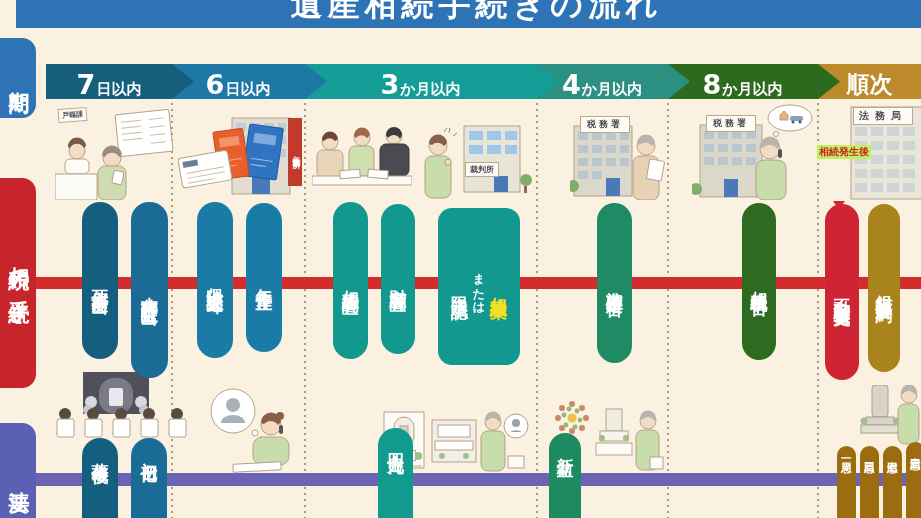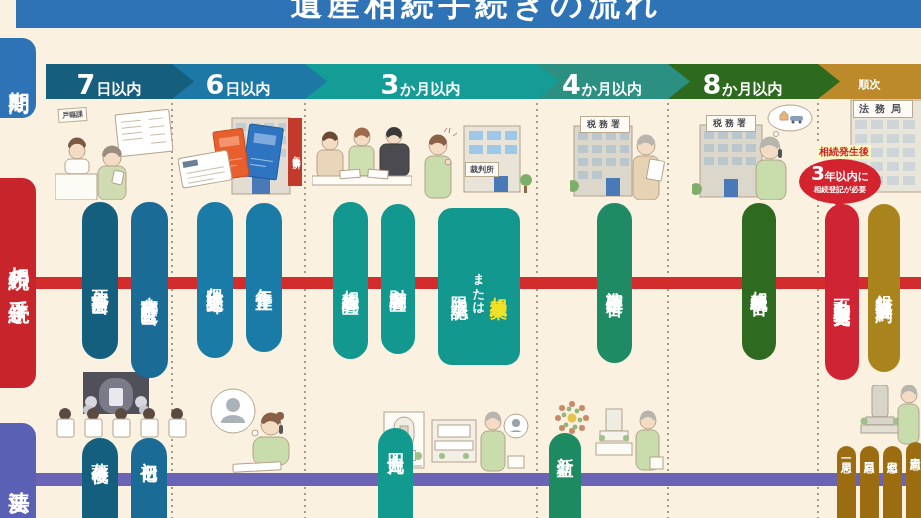--- a/index.html
+++ b/index.html
@@ -98,21 +98,21 @@
     </div>
   <div class="seg tip" style="left: 536px; width: 154px; z-index: 6; background-color: rgb(43, 144, 130);">
     <span class="num">4</span>
       <span class="unit">か月以内</span>
     </div>
   <div class="seg tip" style="left: 667px; width: 173px; z-index: 5; background-color: rgb(46, 106, 30);">
     <span class="num">8</span>
       <span class="unit">か月以内</span>
     </div>
   <div class="seg" style="left: 817px; width: 104px; z-index: 4; padding-right: 0px; background-color: rgb(188, 138, 43);">
-    <span class="unit" style="font-size:11px">順次</span>
+    <span class="unit" style="font-size:23px">順次</span>
     </div>
 
   <div class="pill" style="left: 82px; top: 202px; width: 36px; height: 157px; background-color: rgb(21, 95, 126);">
       <span class="ptext">死亡届提出</span>
     </div>
   <div class="pill" style="left: 131px; top: 202px; width: 37px; height: 176px; background-color: rgb(26, 107, 149);">
       <span class="ptext">火葬許可証提出</span>
     </div>
   <div class="pill" style="left: 197px; top: 202px; width: 36px; height: 156px; background-color: rgb(26, 123, 167);">
       <span class="ptext">保険証返却</span>
@@ -139,25 +139,21 @@
   <div class="pill" style="left: 742px; top: 203px; width: 34px; height: 157px; background-color: rgb(46, 107, 33);">
       <span class="ptext">相続税申告</span>
     </div>
   <div class="pill" style="left: 825px; top: 204px; width: 34px; height: 176px; background-color: rgb(206, 36, 51);">
       <span class="ptext">不動産名義変更</span>
     </div>
   <div class="pill" style="left: 868px; top: 204px; width: 32px; height: 168px; background-color: rgb(169, 131, 28);">
       <span class="ptext">銀行預金解約</span>
     </div>
 
-  <div class="callout-pre" style="background-color: #fef9c3;">相続発生後</div>
-  <div class="callout-bubble" style="background-color: rgb(211, 35, 46);">
-    <div class="l1"><span class="big">3</span><span class="rest">年以内に</span></div>
-    <div class="l2">相続登記が必要</div>
-  </div>
+  <div class="callout-pre" style="background-color: #bef264;">相続発生後</div>
   <div class="callout-tail"></div>
 
   <div class="pill top-align" style="left: 82px; top: 438px; width: 36px; height: 96px; background-color: rgb(21, 95, 126);">
       <span class="ptext">葬儀後</span>
     </div>
   <div class="pill top-align" style="left: 131px; top: 438px; width: 36px; height: 96px; background-color: rgb(26, 107, 149);">
       <span class="ptext">初七日</span>
     </div>
   <div class="pill top-align" style="left: 378px; top: 428px; width: 35px; height: 106px; background-color: rgb(18, 154, 142);">
       <span class="ptext">四十九日</span>
@@ -330,21 +326,21 @@
       <circle cx="84" cy="31" r="2.5" fill="#fff" stroke="#b3a289"></circle>
         <circle cx="80" cy="37" r="1.8" fill="#fff" stroke="#b3a289"></circle>
       <circle cx="78" cy="46" r="10" fill="#f4dcc4" stroke="#b3a289"></circle>
       <path d="M68 44a10 10 0 0 1 20 -1l-3 3a9 9 0 0 0 -14 -1z" fill="#b8b4ae"></path>
       <rect x="86" y="46" width="4" height="9" rx="2" fill="#555"></rect>
       <rect x="64" y="57" width="30" height="40" rx="8" fill="#c9dcab" stroke="#b3a289"></rect>
     </svg>
     <span class="sign" style="left:14px;top:12px;font-size:9px;padding:1px 6px;letter-spacing:3px">税務署</span>
   </div>
 
-  <div class="illus" style="left:845px;top:96px;width:76px;height:97px">
+  <div class="illus" style="left:845px;top:103px;width:76px;height:97px">
     <svg viewBox="0 0 76 97" width="76" height="97">
       <rect x="6" y="4" width="72" height="92" fill="#eae5d9" stroke="#b3a289"></rect>
       <g fill="#cdd5d9">
         <rect x="10" y="24" width="12" height="9"></rect>
           <rect x="26" y="24" width="12" height="9"></rect>
           <rect x="42" y="24" width="12" height="9"></rect>
           <rect x="58" y="24" width="12" height="9"></rect>
         <rect x="10" y="38" width="12" height="9"></rect>
           <rect x="26" y="38" width="12" height="9"></rect>
           <rect x="42" y="38" width="12" height="9"></rect>

